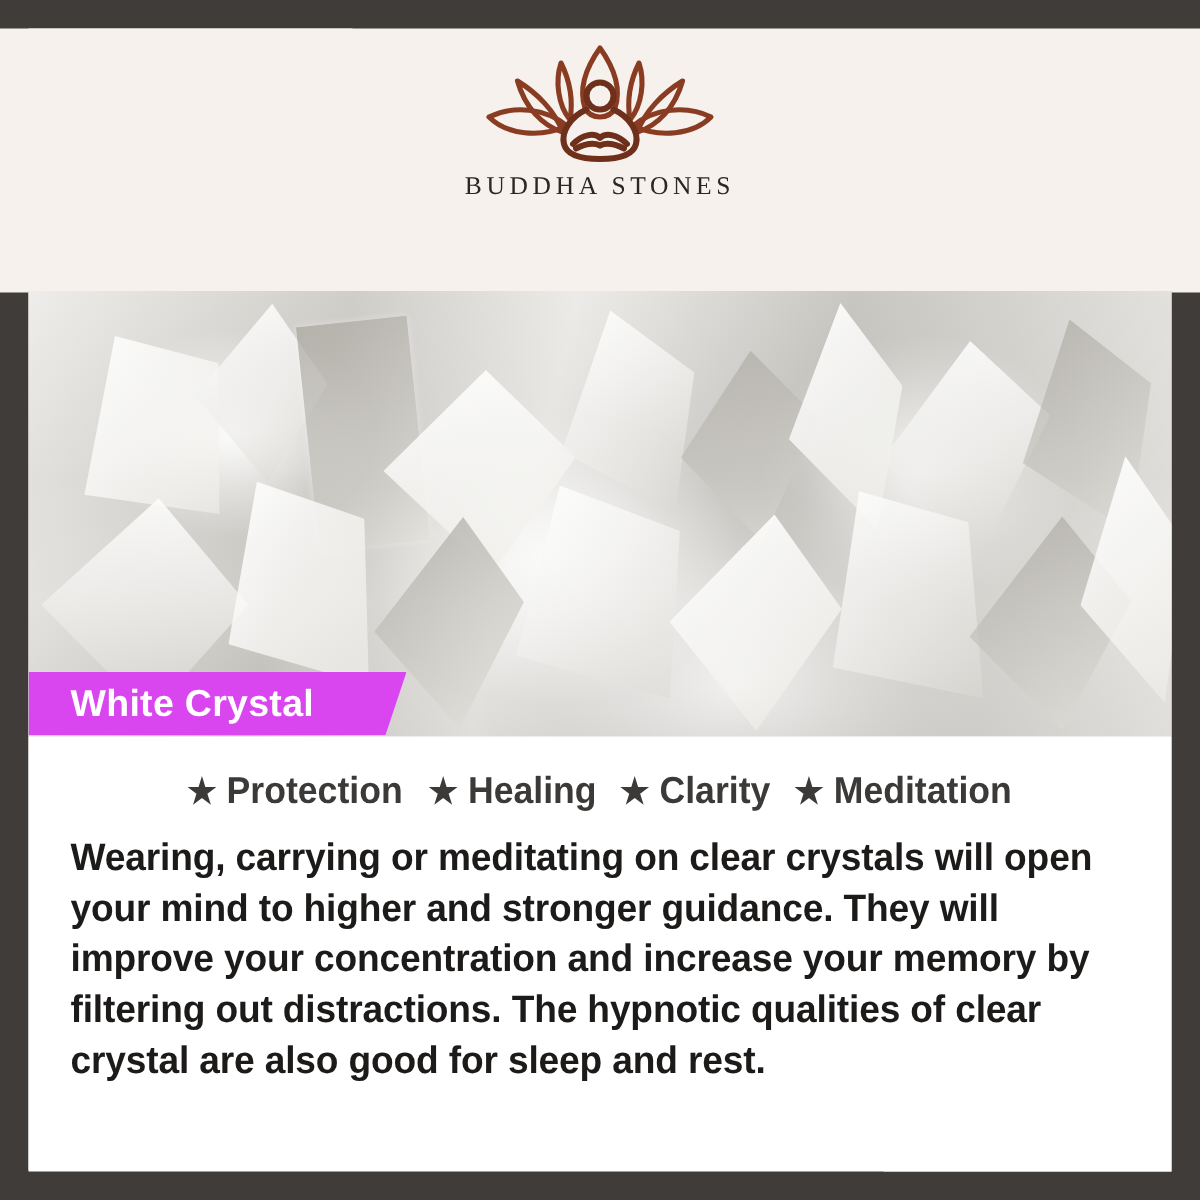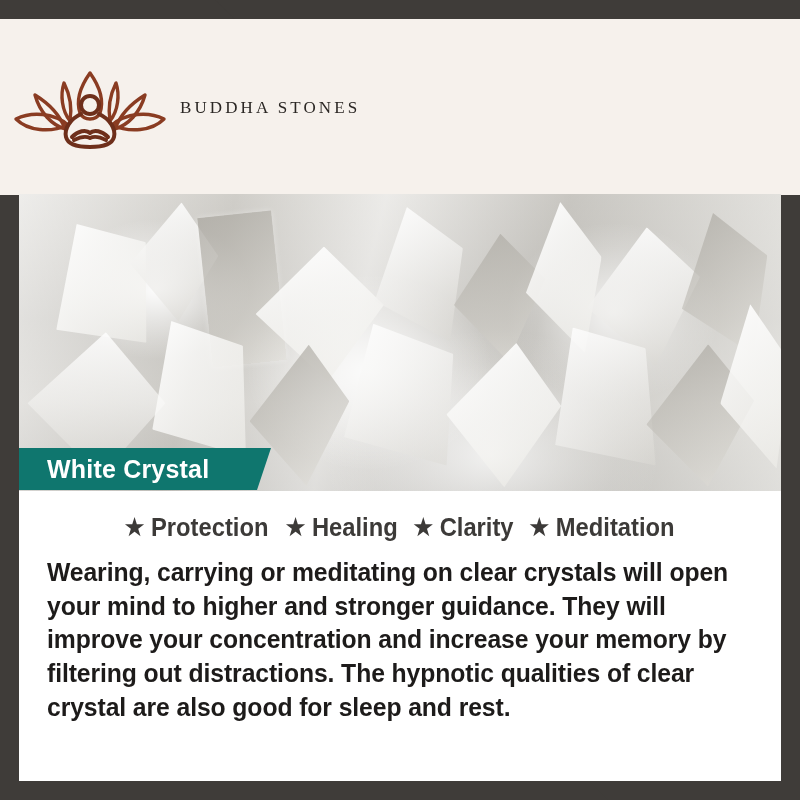--- a/index.html
+++ b/index.html
@@ -62,21 +62,21 @@
   }
 
   
   .header {
     position: absolute;
     left: 0; top: 19px;
     width: 800px;
     height: 176px;
     background: #f6f1ec;
     display: flex;
-    flex-direction: row;
+    flex-direction: column;
     align-items: center;
   }
   .logo-wrap {
     margin-top: 6px;
     width: 180px;
     height: 88px;
     display: flex;
     align-items: center;
     justify-content: center;
   }
@@ -143,21 +143,21 @@
   .shard.lt {
     background: linear-gradient(140deg, rgba(255,255,255,0.98), rgba(236,235,230,0.6));
   }
 
   .photo-label {
     position: absolute;
     left: 19px;
     top: 448px;
     width: 252px;
     height: 42px;
-    background: #0f766e;
+    background: #d946ef;
     clip-path: polygon(0 0, 252px 0, 238px 42px, 0 42px);
     display: flex;
     align-items: center;
     z-index: 7;
   }
   .photo-label-text {
     color: #ffffff;
     font-size: 25px;
     font-weight: bold;
     margin-left: 28px;

